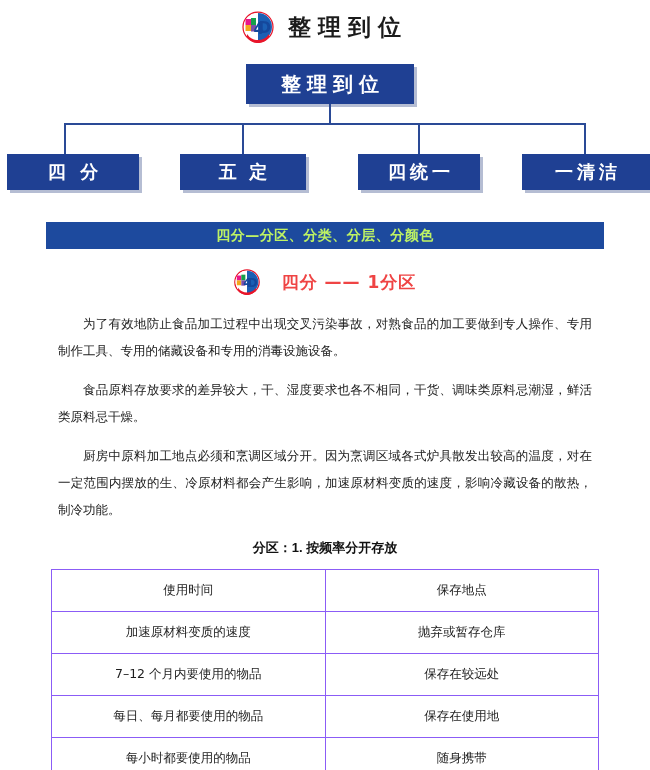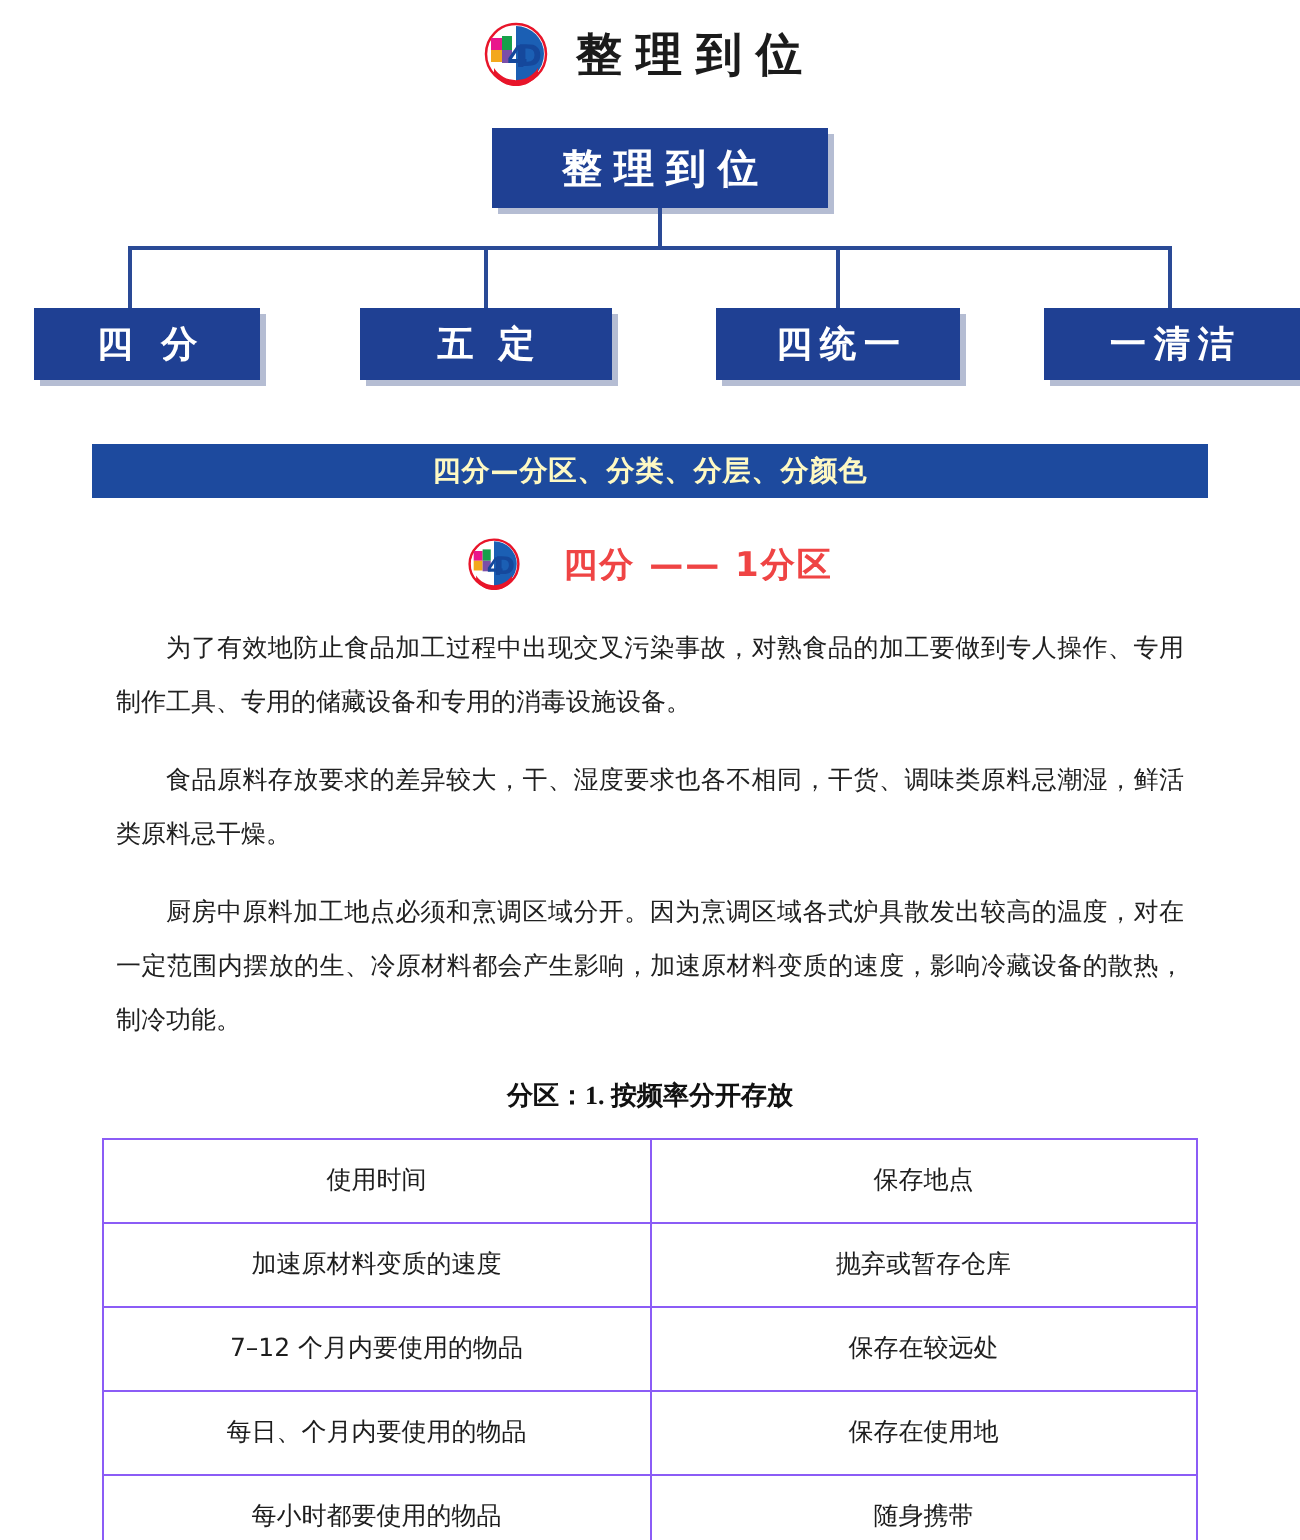--- a/index.html
+++ b/index.html
@@ -23,35 +23,35 @@
     position:absolute;background:#1f4093;color:#ffffff;
     display:flex;align-items:center;justify-content:center;
     font-weight:700;box-shadow:3px 3px 0 rgba(120,135,175,.55);
     font-family:"DejaVu Sans","Liberation Sans",sans-serif;
   }
   .node-root{
     left:246px;top:10px;width:168px;height:40px;
     font-size:20px;letter-spacing:6px;text-indent:6px;
   }
   .node-leaf{top:100px;height:36px;font-size:18px;letter-spacing:4px;text-indent:4px;}
-  .leaf1{left:17px;width:113px;}
+  .leaf1{left:7px;width:132px;}
   .leaf2{left:180px;width:126px;font-family:Liberation Serif, serif;}
   .leaf3{left:358px;width:122px;}
   .leaf4{left:522px;width:128px;}
   .conn{position:absolute;background:#2a4a96;}
   .conn-v-root{left:329px;top:50px;width:2px;height:20px;}
   .conn-h{left:64px;top:69px;width:522px;height:2px;}
   .conn-v{top:69px;width:2px;height:32px;}
   .cv1{left:64px;}
   .cv2{left:242px;}
   .cv3{left:418px;}
   .cv4{left:584px;}
   
   .banner{
-    margin:18px 46px 0 46px;height:27px;background:#1d4a9e;color:#fef9c3;
+    margin:18px 46px 0 46px;height:27px;background:#1d4a9e;color:#bef264;
     display:flex;align-items:center;justify-content:center;
     font-size:14px;font-weight:700;letter-spacing:.5px;
     font-family:"DejaVu Sans","Liberation Sans",sans-serif;
   }
   
   .sub-head{
     margin-top:17px;height:32px;display:flex;align-items:center;
     justify-content:center;gap:22px;
   }
   .sub-head .logo-mark{width:26px;height:26px;flex:0 0 26px;}
@@ -62,21 +62,21 @@
   
   .body-copy{margin:6px 46px 0 46px;}
   .para{
     font-size:12.5px;line-height:27px;text-align:justify;text-justify:inter-ideograph;
     text-indent:2em;color:#202020;margin:12px;
     font-family:"DejaVu Sans","Liberation Sans",sans-serif;
   }
   
   .table-caption{
     margin-top:16px;text-align:center;font-size:13px;font-weight:700;
-    color:#111;font-family:Liberation Serif, serif;
+    color:#111;font-family:Liberation Sans, sans-serif;
   }
   table.freq{
     margin:12px auto 0 auto;width:548px;border-collapse:collapse;
     table-layout:fixed;
   }
   table.freq td{
     border:1px solid #8b5cf6;height:39px;text-align:center;
     font-size:12.5px;color:#1d1d1d;
     font-family:"DejaVu Sans","Liberation Sans",sans-serif;
   }
@@ -154,21 +154,21 @@
     </tr>
     <tr>
       <td>加速原材料变质的速度</td>
       <td>抛弃或暂存仓库</td>
     </tr>
     <tr>
       <td>7–12 个月内要使用的物品</td>
       <td>保存在较远处</td>
     </tr>
     <tr>
-      <td>每日、个月内要使用的物品</td>
+      <td>每日、每月都要使用的物品</td>
       <td>保存在使用地</td>
     </tr>
     <tr>
       <td>每小时都要使用的物品</td>
       <td>随身携带</td>
     </tr>
   </tbody>
 </table>
 
 </body></html>

